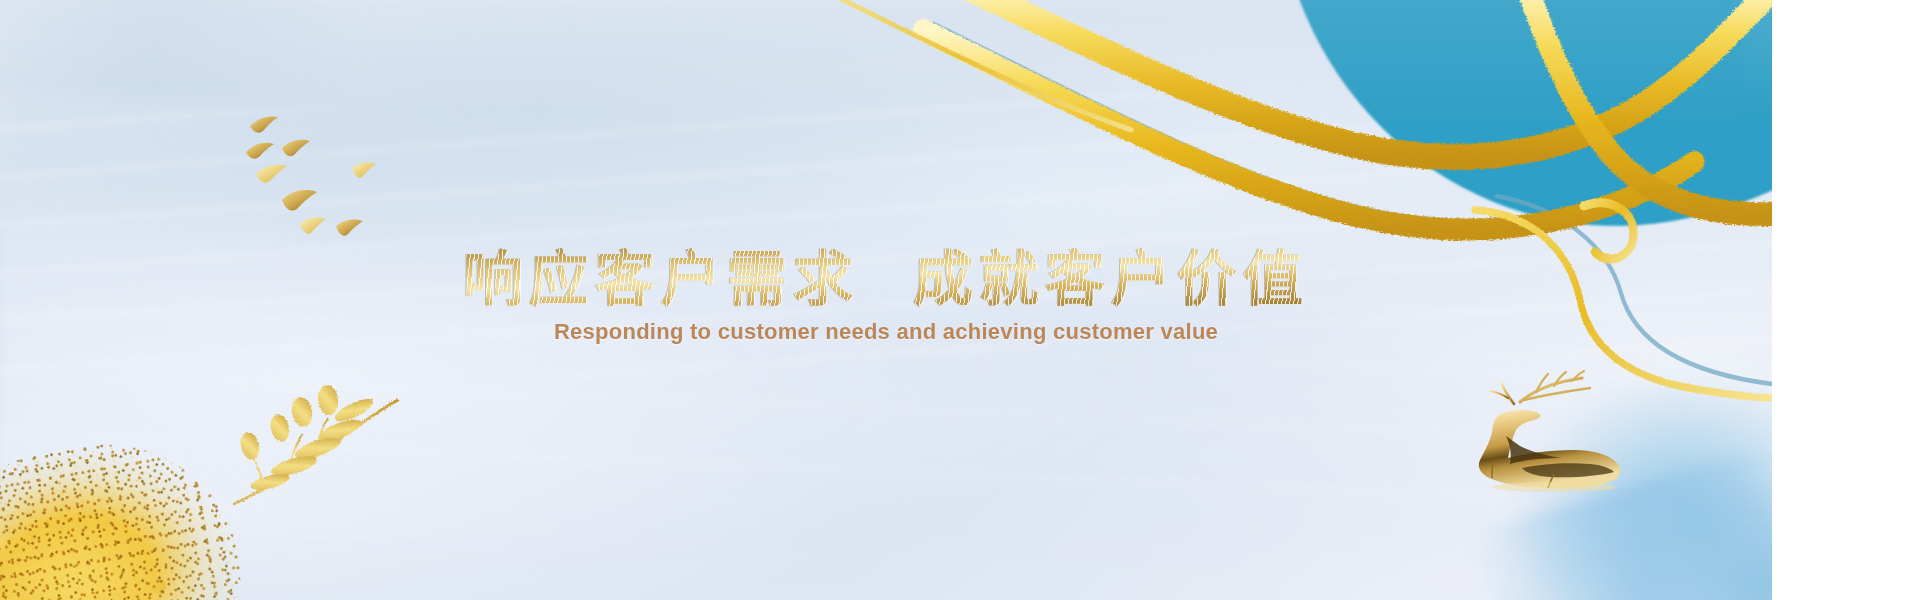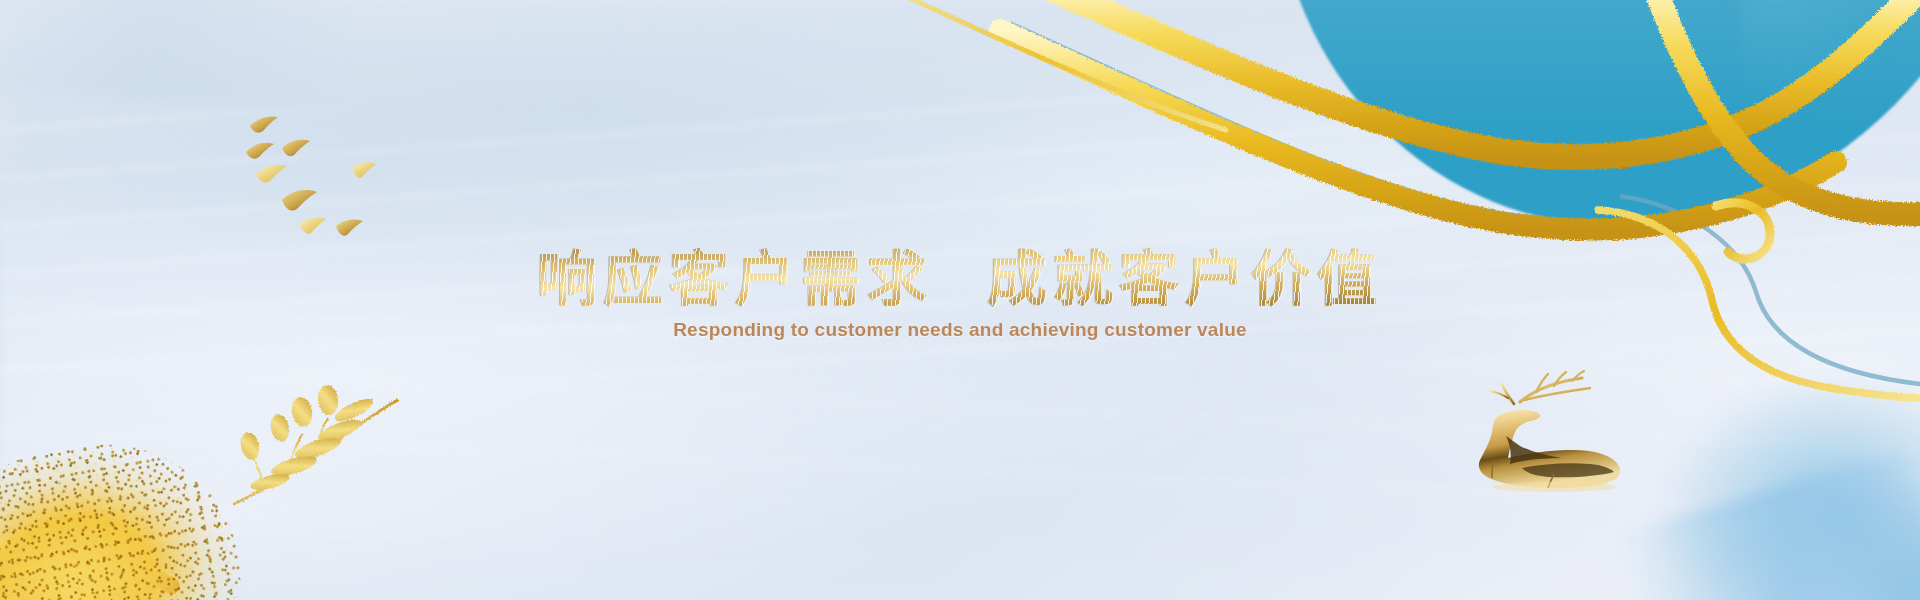--- a/index.html
+++ b/index.html
@@ -3,21 +3,21 @@
 <meta charset="utf-8">
 <title>Banner</title>
 <style>
   html,body{margin:0;padding:0;background:#ffffff;}
   body{
     font-family:"Liberation Sans","DejaVu Sans",sans-serif;
   }
 
   .banner{
     position:relative;
-    width:1920px;
+    width:1772px;
     height:600px;
     overflow:hidden;
     background:#4c1d95;
     isolation:isolate;
   }
 
   
   .bg-base{
     position:absolute; inset:0;
     background:
@@ -181,21 +181,21 @@
     background-clip:text;
     -webkit-text-fill-color:transparent;
     filter:drop-shadow(1px 1px 0 rgba(255,255,255,.55)) drop-shadow(-1px 0 0 rgba(120,92,40,.35));
     white-space:pre;
   }
 
   .subhead{
     margin:8px 0 0 0;
     font-family:"Liberation Sans","DejaVu Sans",sans-serif;
     font-weight:700;
-    font-size:19px;
+    font-size:22px;
     letter-spacing:.012em;
     color:#bb8759;
     text-shadow:0 1px 0 rgba(255,255,255,.55);
   }
 
   
   .sheen{
     position:absolute; inset:0;
     background:linear-gradient(180deg, rgba(255,255,255,.10) 0%, rgba(255,255,255,0) 22%, rgba(255,255,255,0) 78%, rgba(255,255,255,.06) 100%);
     pointer-events:none;

